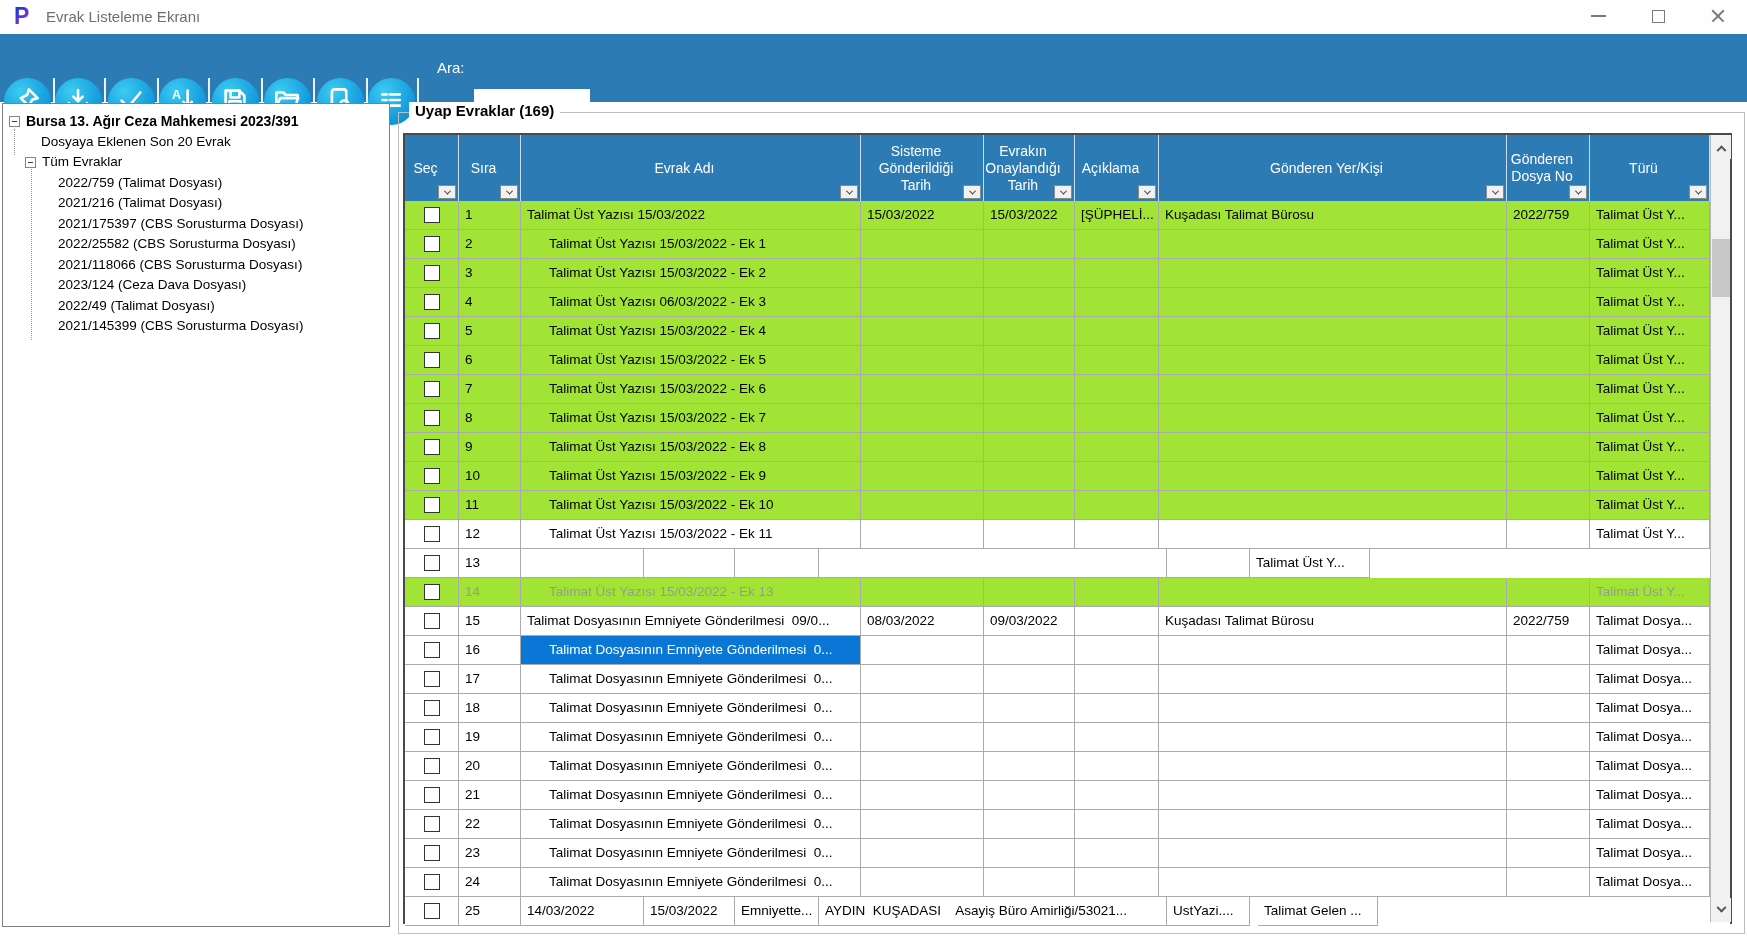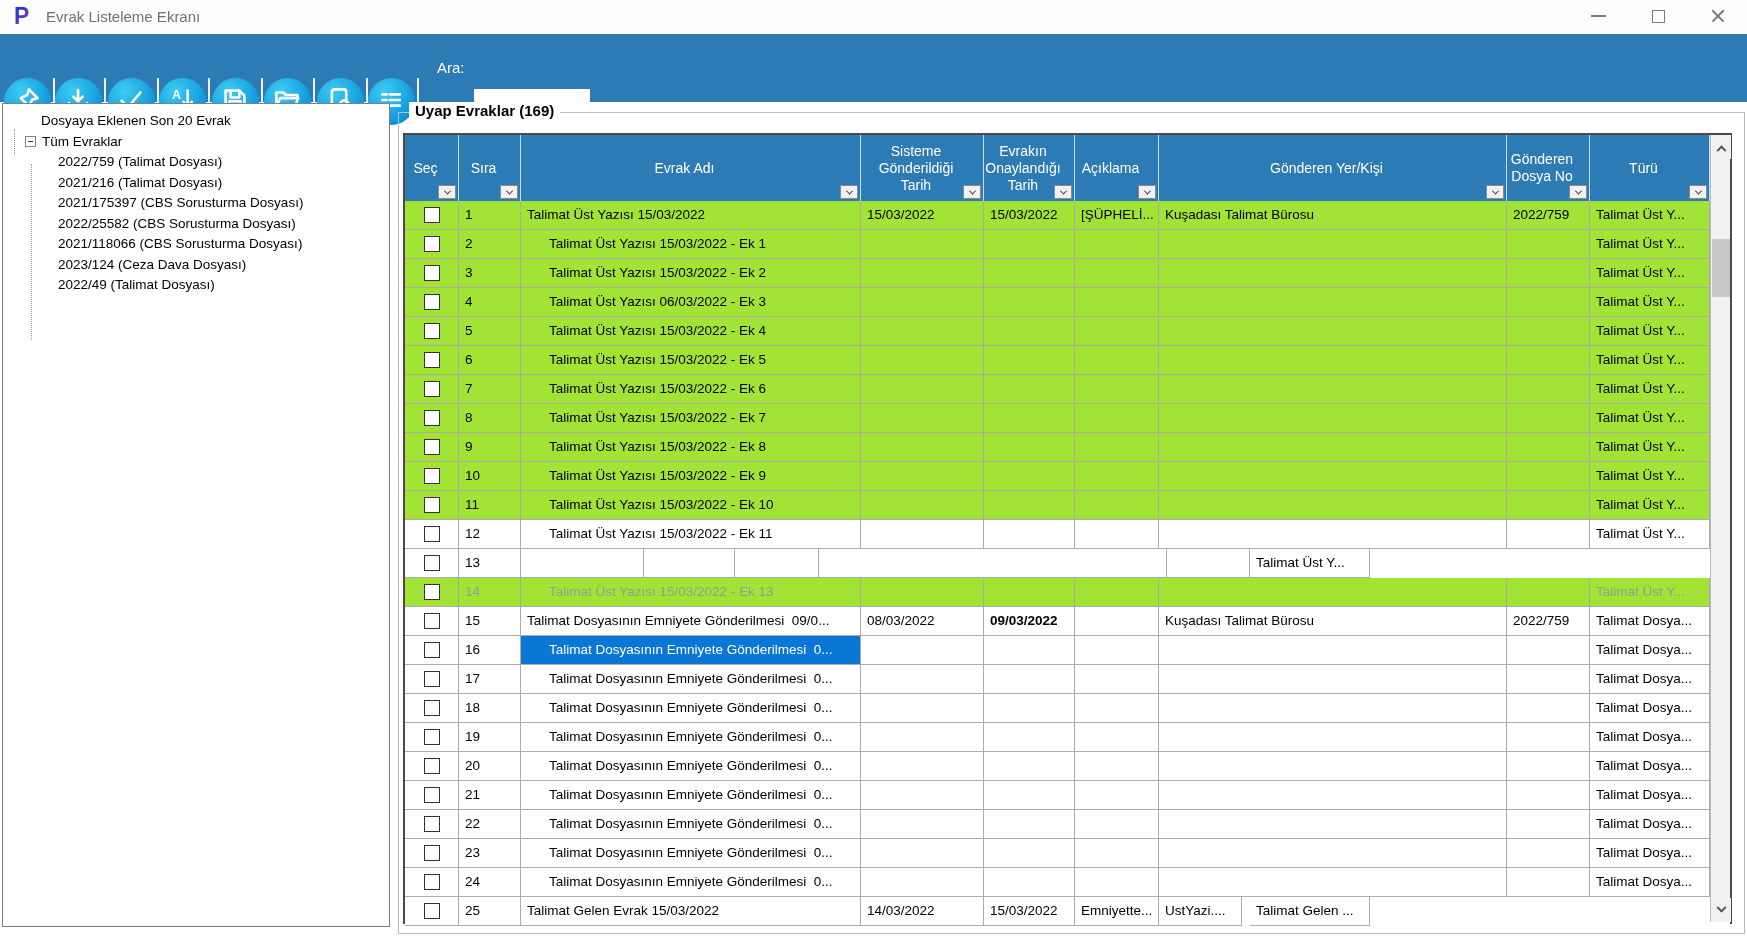--- a/index.html
+++ b/index.html
@@ -167,29 +167,31 @@
         <div class="tb-sep" style="left: 416.5px;"></div>
       </div>
     <span class="ara-label">Ara:</span>
     <input class="search-input" type="text" value="" style="">
   </div>
 
   <div class="tree">
     <div class="guide" style="left:11px; top:25px; height:26px;"></div>
     <div class="guide" style="left:28px; top:60px; height:176px;"></div>
     <div id="tree-items" style="position:relative; padding-top:7px;">
+        <div class="tree-item root" style="padding-left: 6px;"><span class="expander"></span><span>Bursa 13. Ağır Ceza Mahkemesi 2023/391</span></div>
         <div class="tree-item" style="padding-left: 38px;"><span>Dosyaya Eklenen Son 20 Evrak</span></div>
         <div class="tree-item" style="padding-left: 22px;"><span class="expander"></span><span>Tüm Evraklar</span></div>
         <div class="tree-item" style="padding-left: 55px;"><span>2022/759 (Talimat Dosyası)</span></div>
         <div class="tree-item" style="padding-left: 55px;"><span>2021/216 (Talimat Dosyası)</span></div>
         <div class="tree-item" style="padding-left: 55px;"><span>2021/175397 (CBS Sorusturma Dosyası)</span></div>
         <div class="tree-item" style="padding-left: 55px;"><span>2022/25582 (CBS Sorusturma Dosyası)</span></div>
         <div class="tree-item" style="padding-left: 55px;"><span>2021/118066 (CBS Sorusturma Dosyası)</span></div>
         <div class="tree-item" style="padding-left: 55px;"><span>2023/124 (Ceza Dava Dosyası)</span></div>
         <div class="tree-item" style="padding-left: 55px;"><span>2022/49 (Talimat Dosyası)</span></div>
+        <div class="tree-item" style="padding-left: 55px;"><span>2021/145399 (CBS Sorusturma Dosyası)</span></div>
       </div>
   </div>
 
   <div class="groupbox">
     <span class="groupbox-label">Uyap Evraklar (169)</span>
     <div class="table">
       <div class="thead" id="thead">
           <div class="hcell" style="width: 54px; flex: 0 0 54px;">
             <span>Seç</span>
             <div class="filter-btn">
@@ -397,21 +399,21 @@
             <div class="cell" style="flex: 0 0 84px; width: 84px;"></div>
             <div class="cell" style="flex: 0 0 348px; width: 348px;"></div>
             <div class="cell" style="flex: 0 0 83px; width: 83px;"></div>
             <div class="cell" style="flex: 0 0 120px; width: 120px;">Talimat Üst Y...</div>
           </div>
           <div class="row">
             <div class="cell-sec" style="flex: 0 0 54px;"><div class="checkbox"></div></div>
             <div class="cell" style="flex: 0 0 62px; width: 62px;">15</div>
             <div class="cell" style="flex: 0 0 340px; width: 340px;">Talimat Dosyasının Emniyete Gönderilmesi  09/0...</div>
             <div class="cell" style="flex: 0 0 123px; width: 123px;">08/03/2022</div>
-            <div class="cell" style="flex: 0 0 91px; width: 91px; font-weight: bold;">09/03/2022</div>
+            <div class="cell" style="flex: 0 0 91px; width: 91px;">09/03/2022</div>
             <div class="cell" style="flex: 0 0 84px; width: 84px;"></div>
             <div class="cell" style="flex: 0 0 348px; width: 348px;">Kuşadası Talimat Bürosu</div>
             <div class="cell" style="flex: 0 0 83px; width: 83px;">2022/759</div>
             <div class="cell" style="flex: 0 0 120px; width: 120px;">Talimat Dosya...</div>
           </div>
           <div class="row">
             <div class="cell-sec" style="flex: 0 0 54px;"><div class="checkbox"></div></div>
             <div class="cell" style="flex: 0 0 62px; width: 62px;">16</div>
             <div class="cell indent selected" style="flex: 0 0 340px; width: 340px;">Talimat Dosyasının Emniyete Gönderilmesi  0...</div>
             <div class="cell" style="flex: 0 0 123px; width: 123px;"></div>
@@ -505,24 +507,24 @@
             <div class="cell" style="flex: 0 0 123px; width: 123px;"></div>
             <div class="cell" style="flex: 0 0 91px; width: 91px;"></div>
             <div class="cell" style="flex: 0 0 84px; width: 84px;"></div>
             <div class="cell" style="flex: 0 0 348px; width: 348px;"></div>
             <div class="cell" style="flex: 0 0 83px; width: 83px;"></div>
             <div class="cell" style="flex: 0 0 120px; width: 120px;">Talimat Dosya...</div>
           </div>
           <div class="row">
             <div class="cell-sec" style="flex: 0 0 54px;"><div class="checkbox"></div></div>
             <div class="cell" style="flex: 0 0 62px; width: 62px;">25</div>
-            <div class="cell" style="flex: 0 0 340px; width: 340px;">Talimat Gelen Evrak 15/03/2022</div>
             <div class="cell" style="flex: 0 0 123px; width: 123px;">14/03/2022</div>
             <div class="cell" style="flex: 0 0 91px; width: 91px;">15/03/2022</div>
             <div class="cell" style="flex: 0 0 84px; width: 84px;">Emniyette...</div>
+            <div class="cell" style="flex: 0 0 348px; width: 348px;">AYDIN  KUŞADASI    Asayiş Büro Amirliği/53021...</div>
             <div class="cell" style="flex: 0 0 83px; width: 83px;">UstYazi....</div>
             <div class="cell" style="flex: 0 0 120px; width: 120px; margin-left: 8px;">Talimat Gelen ...</div>
           </div>
         </div>
       <div class="vscroll">
         <div class="scroll-btn up">
             <div class="sb-chev up"></div>
           </div>
         <div class="scroll-thumb"></div>
         <div class="scroll-btn down">

